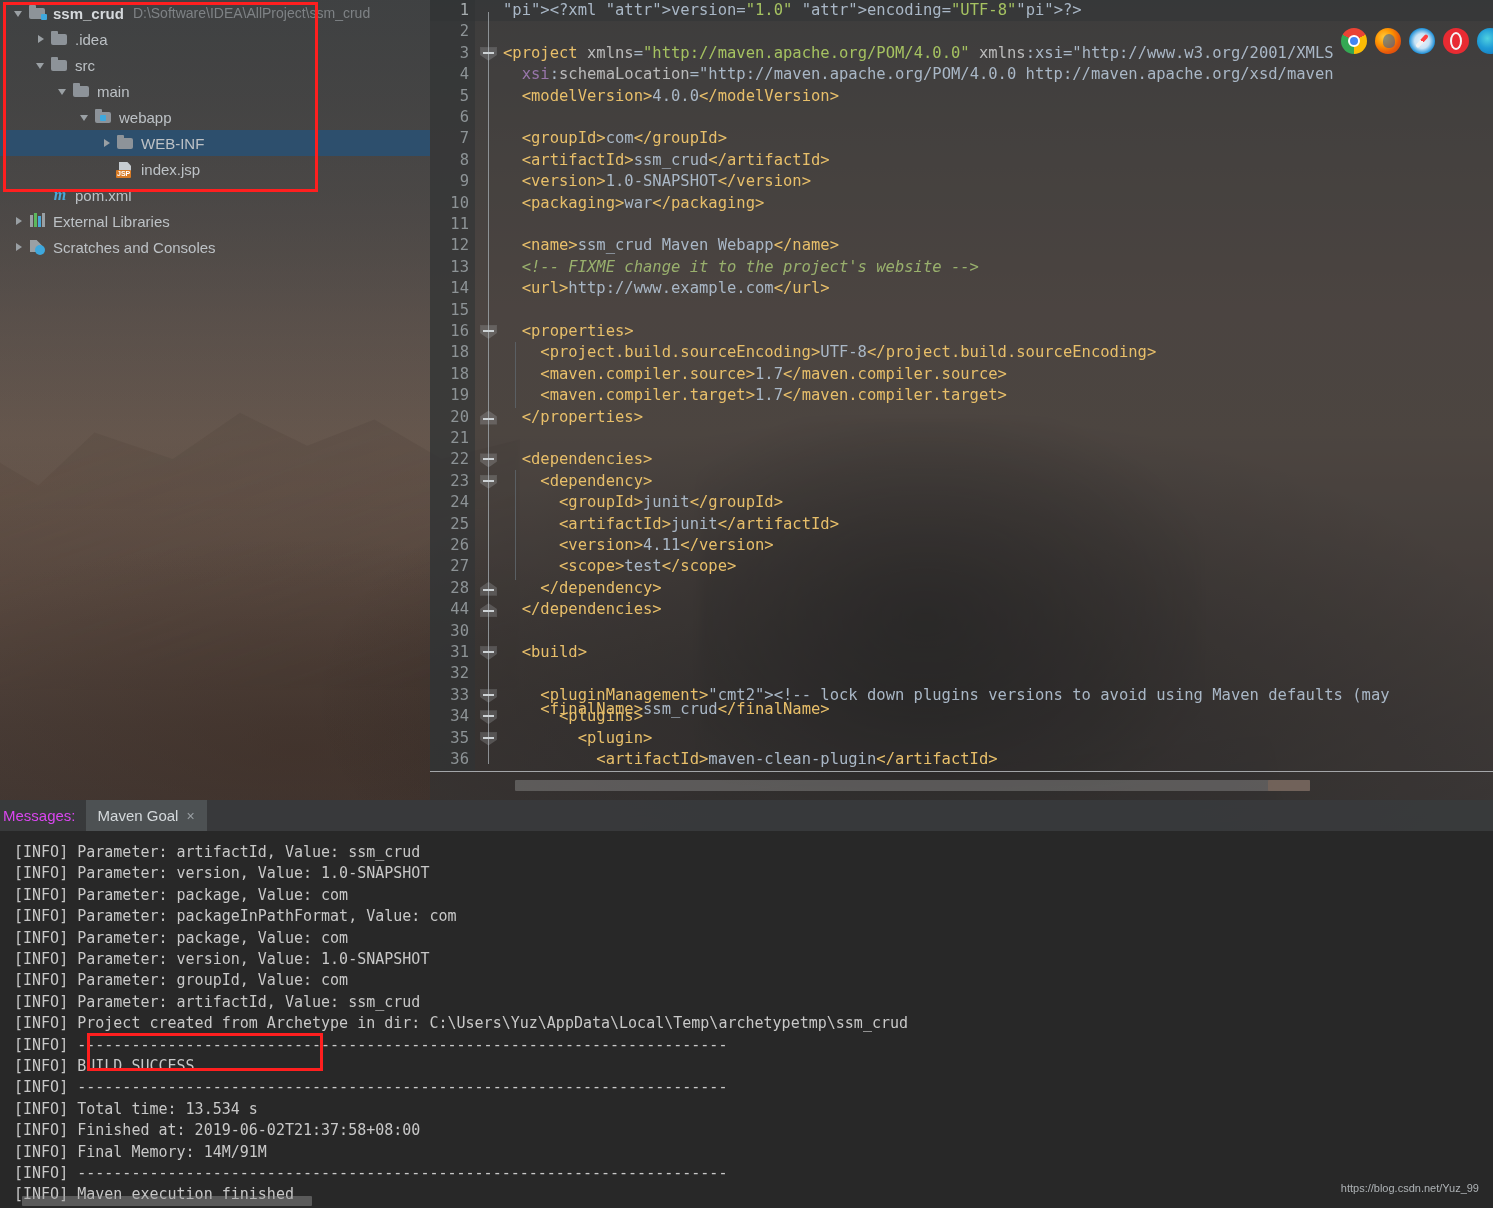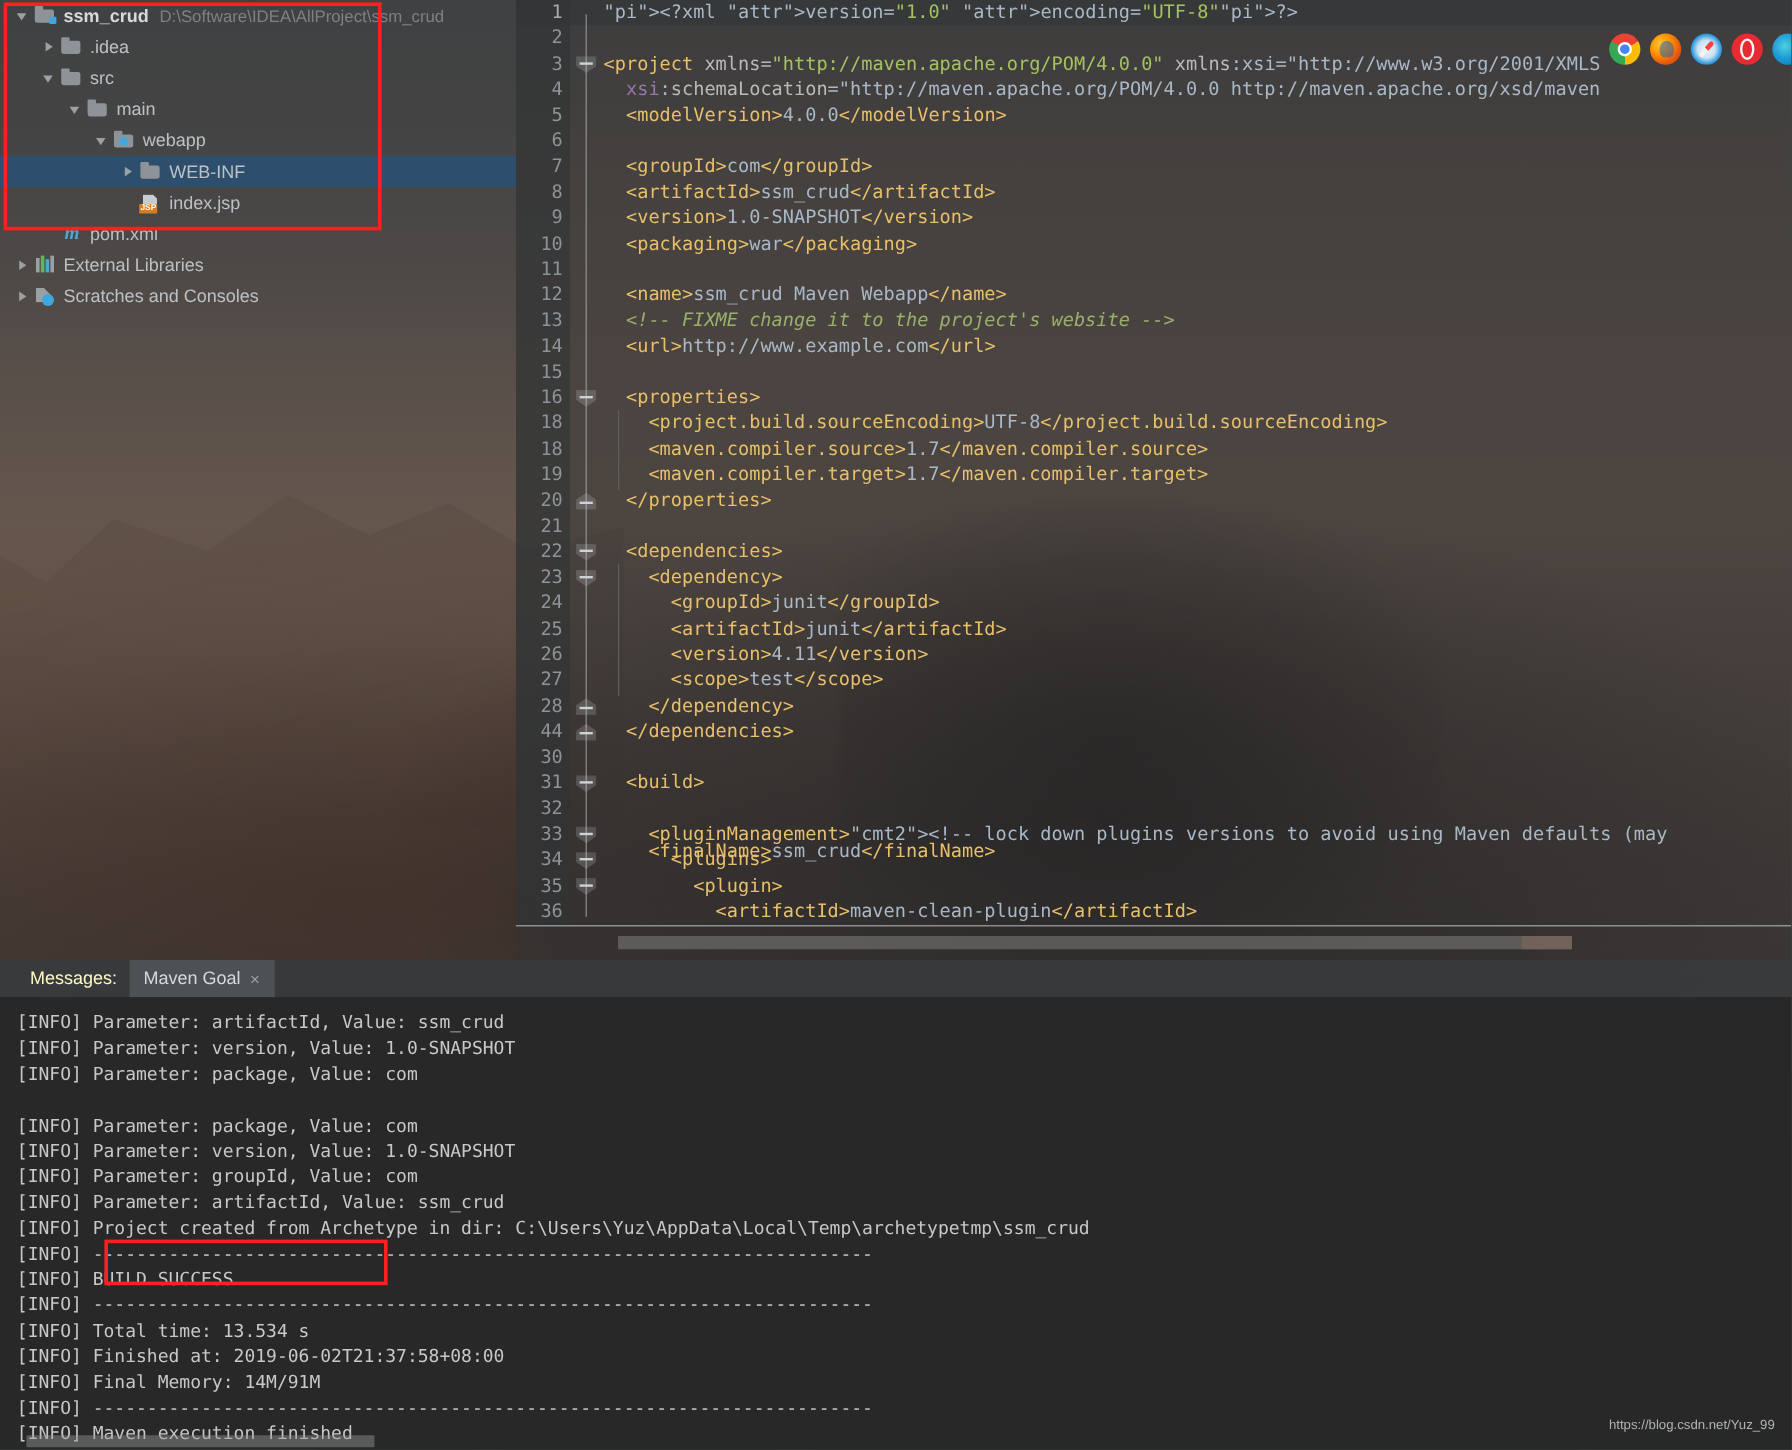--- a/index.html
+++ b/index.html
@@ -205,21 +205,21 @@
 
   
   #console {
     position:absolute; left:0; top:800px; width:1493px; height:408px;
     background:rgba(43,43,43,0.93);
   }
   #tabs {
     position:relative; height:31px; background:rgba(60,63,65,0.75);
     display:flex; align-items:center; color:#bcc1c5; font-size:15px;
   }
-  #tabs .mlbl { padding:0 10px 0 25px; color:#fef9c3; }
+  #tabs .mlbl { padding:0 10px 0 3px; color:#d946ef; }
   .tab {
     height:31px; display:flex; align-items:center; gap:8px; padding:0 12px;
     background:rgba(81,86,88,0.85); color:#d4d9dc; font-size:15px;
   }
   .tabclose { color:#9aa0a4; font-size:14px; }
   #logwrap {
     position:absolute; left:0; top:31px; width:1493px; height:377px;
     overflow:hidden; background:rgba(40,40,40,0.90);
   }
   .log {
@@ -471,20 +471,21 @@
       <span class="mlbl">Messages:</span>
       <div class="tab">
         <span>Maven Goal</span>
         <span class="tabclose">×</span>
       </div>
     </div>
     <div id="logwrap">
         <div class="log" style="top: 11px;">[INFO] Parameter: artifactId, Value: ssm_crud</div>
         <div class="log" style="top: 32.4px;">[INFO] Parameter: version, Value: 1.0-SNAPSHOT</div>
         <div class="log" style="top: 53.8px;">[INFO] Parameter: package, Value: com</div>
+        <div class="log" style="top: 75.2px;">[INFO] Parameter: packageInPathFormat, Value: com</div>
         <div class="log" style="top: 96.6px;">[INFO] Parameter: package, Value: com</div>
         <div class="log" style="top: 118px;">[INFO] Parameter: version, Value: 1.0-SNAPSHOT</div>
         <div class="log" style="top: 139.4px;">[INFO] Parameter: groupId, Value: com</div>
         <div class="log" style="top: 160.8px;">[INFO] Parameter: artifactId, Value: ssm_crud</div>
         <div class="log" style="top: 182.2px;">[INFO] Project created from Archetype in dir: C:\Users\Yuz\AppData\Local\Temp\archetypetmp\ssm_crud</div>
         <div class="log" style="top: 203.6px;">[INFO] ------------------------------------------------------------------------</div>
         <div class="log" style="top: 225px;">[INFO] BUILD SUCCESS</div>
         <div class="log" style="top: 246.4px;">[INFO] ------------------------------------------------------------------------</div>
         <div class="log" style="top: 267.8px;">[INFO] Total time: 13.534 s</div>
         <div class="log" style="top: 289.2px;">[INFO] Finished at: 2019-06-02T21:37:58+08:00</div>

